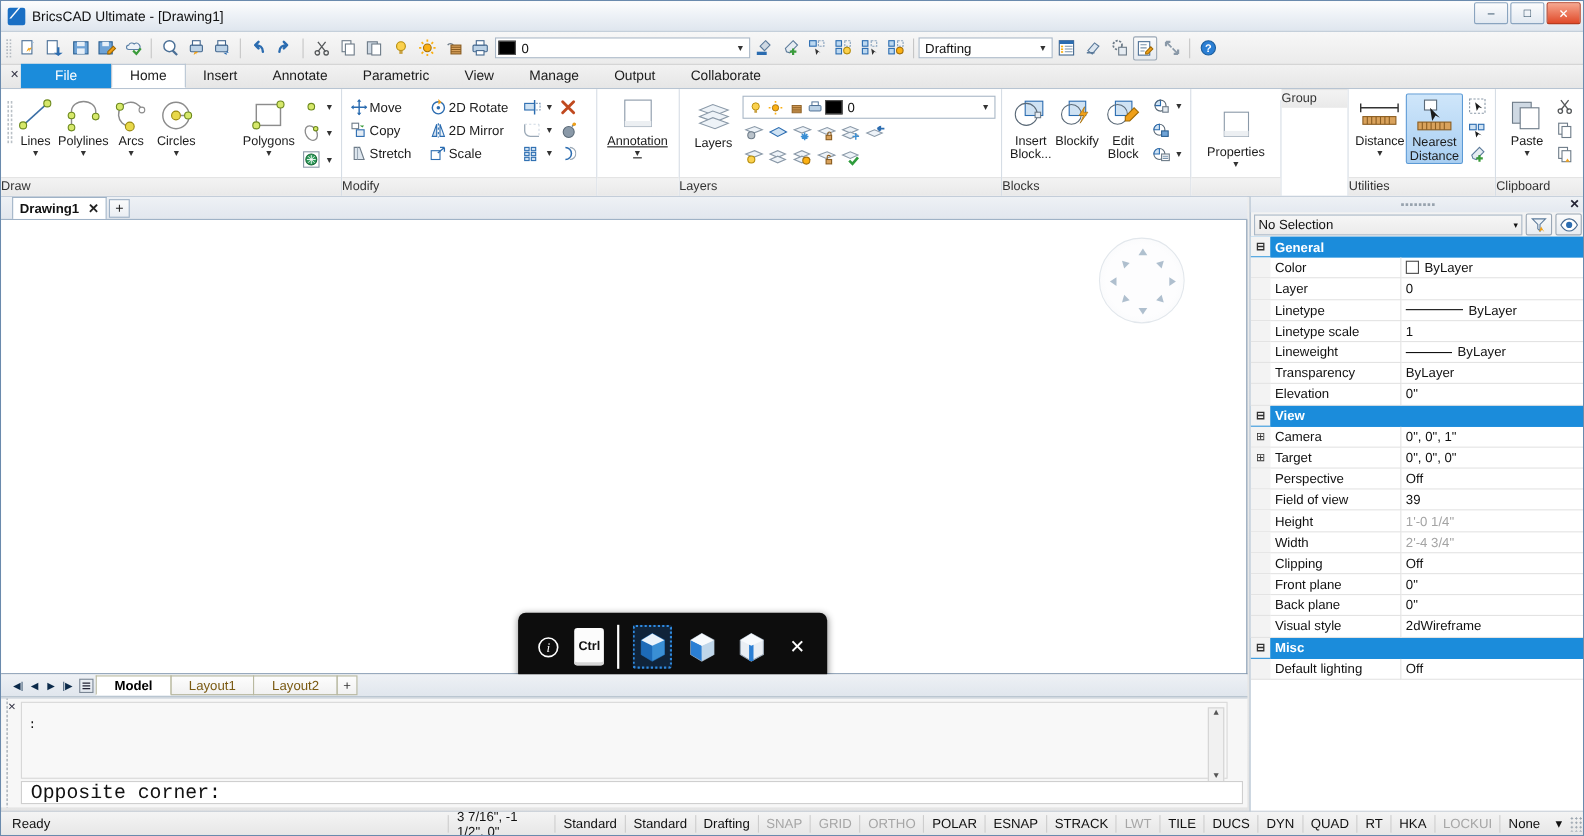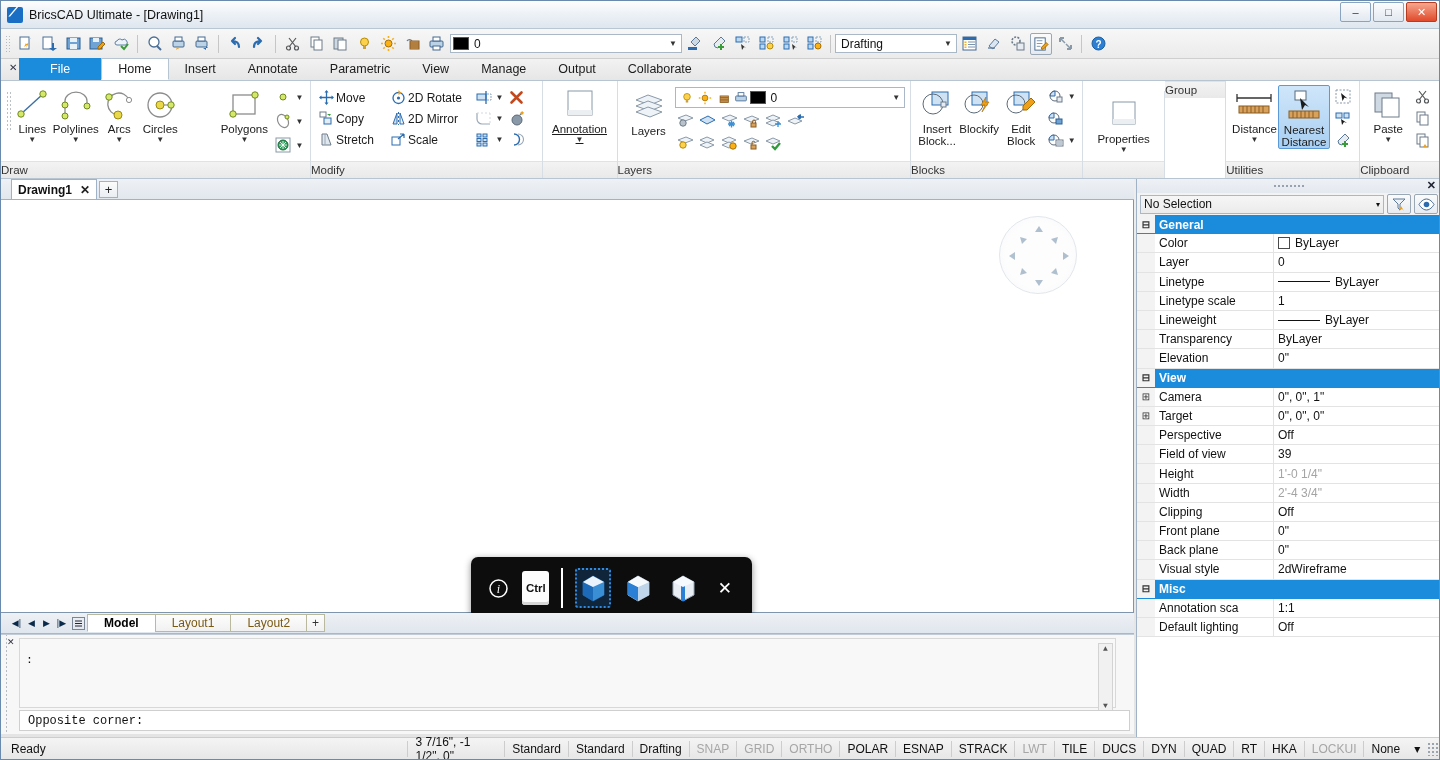--- a/index.html
+++ b/index.html
@@ -217,21 +217,21 @@
   }
   .cmdscroll {
     position: absolute; right: 2px; top: 4px; width: 15px; height: 68px;
     background: #f1f1f1; border: 1px solid #d3d3d3;
     display: flex; flex-direction: column; justify-content: space-between; align-items: center;
     font-size: 8px; color: #555;
   }
   .cmdinput {
     position: absolute; left: 18px; bottom: 3px; right: 4px; height: 21px;
     background: #fff; border: 1px solid #cfcfcf;
-    font-family: "Liberation Mono", monospace; font-size: 12px; color: #111;
+    font-family: "Liberation Mono", monospace; font-size: 18px; color: #111;
     display: flex; align-items: center; padding-left: 8px;
   }
 
   
   .statusbar {
     position: absolute; left: 0; bottom: 0; width: 1440px; height: 22px;
     background: linear-gradient(#f4f4f4, #e7e7e7);
     border-top: 1px solid #c6ced6;
     display: flex; align-items: center; font-size: 12px; color: #111;
   }
@@ -1353,25 +1353,20 @@
         <div class="exp"></div>
         <div class="pname">Visual style</div>
         <div class="pval">2dWireframe</div>
       </div>
 
       <div class="prow section">
         <div class="exp">⊟</div>
         <div class="pname">Misc</div>
       </div>
 
-      <div class="prow">
-        <div class="exp"></div>
-        <div class="pname">Annotation sca</div>
-        <div class="pval">1:1</div>
-      </div>
 
       <div class="prow">
         <div class="exp"></div>
         <div class="pname">Default lighting</div>
         <div class="pval">Off</div>
       </div>
     </div>
   </div>
 
   <div class="statusbar">

